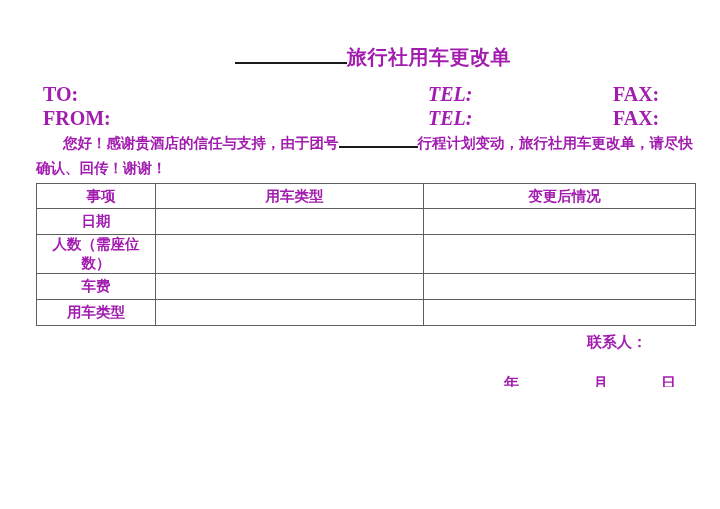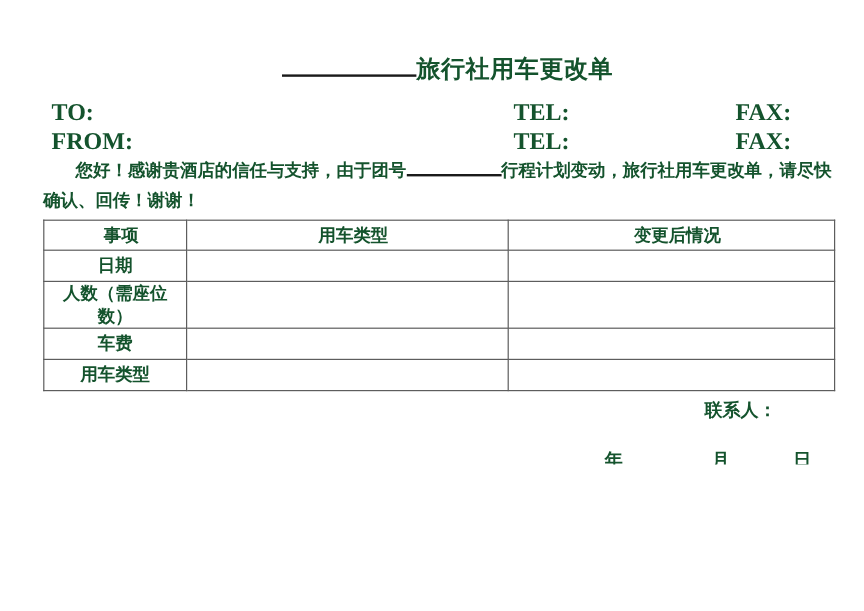--- a/index.html
+++ b/index.html
@@ -1,32 +1,32 @@
 <!DOCTYPE html>
 <html><head>
 <meta charset="utf-8">
 <style>
   * { margin:0; padding:0; box-sizing:border-box; }
   html,body { background:#ffffff; }
   body { width:720px; height:509px; }
   .page {
     position:relative; width:720px; height:387px; background:#ffffff;
     font-family:"Liberation Serif","DejaVu Serif",serif;
-    font-weight:bold; color:#14532d; overflow:hidden;
+    font-weight:bold; color:#a21caf; overflow:hidden;
   }
   
   .title-row { position:absolute; top:45px; left:0; width:720px; padding-left:26px; text-align:center; font-size:20px; line-height:24px; }
   .title-blank { display:inline-block; width:112px; height:19px; border-bottom:2px solid #1a1a1a; }
   .title-text { letter-spacing:0.5px; }
   
   .contact-row { position:absolute; left:0; width:720px; height:19px; font-size:20px; }
   .row-to { top:83px; }
   .row-from { top:107px; }
   .pos-left { position:absolute; left:43px; }
-  .pos-tel { position:absolute; left:428px; }
+  .pos-tel { position:absolute; left:428px;font-style:italic; }
   .pos-fax { position:absolute; left:613px; }
   
   .intro { position:absolute; left:36px; top:131px; width:676px; font-size:14.5px; line-height:25px; }
   .intro-indent { display:inline-block; width:27px; }
   .intro-blank { display:inline-block; width:79px; height:14px; border-bottom:2px solid #1a1a1a; }
   
   .change-table { position:absolute; left:36px; top:183px; width:659px; border-collapse:collapse; table-layout:fixed; }
   .change-table td {
     border:1px solid #5d5d5d; height:26px; padding:0 2px;
     font-size:14.5px; font-weight:bold; text-align:center; vertical-align:middle;

